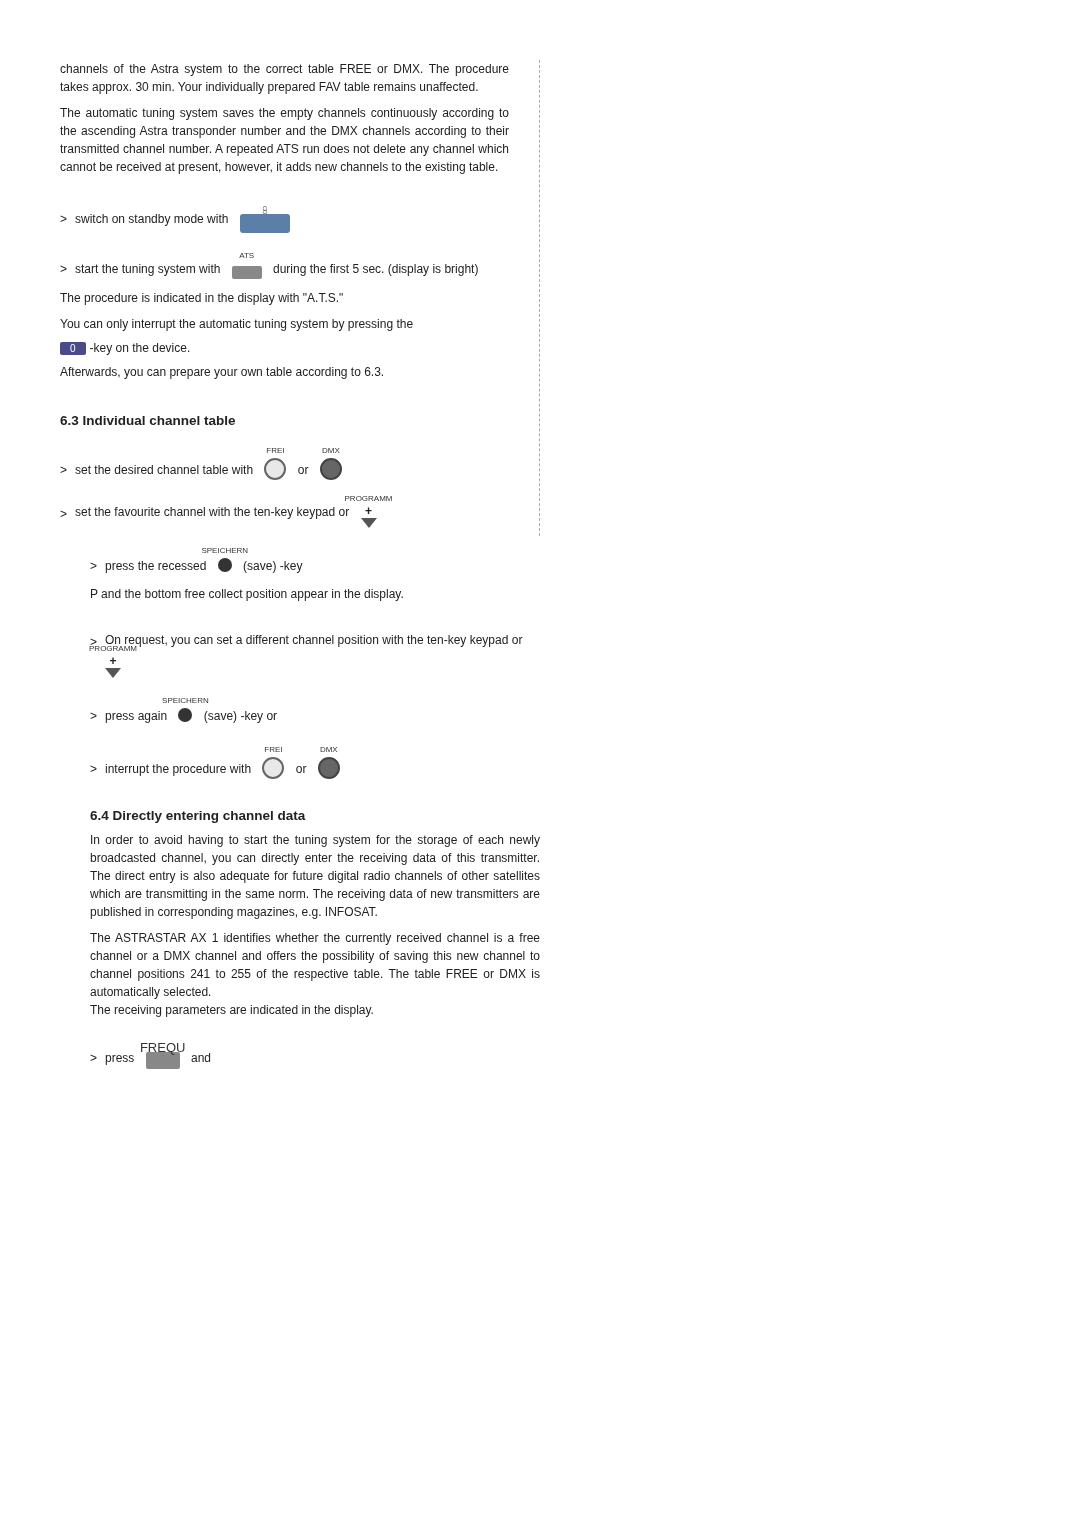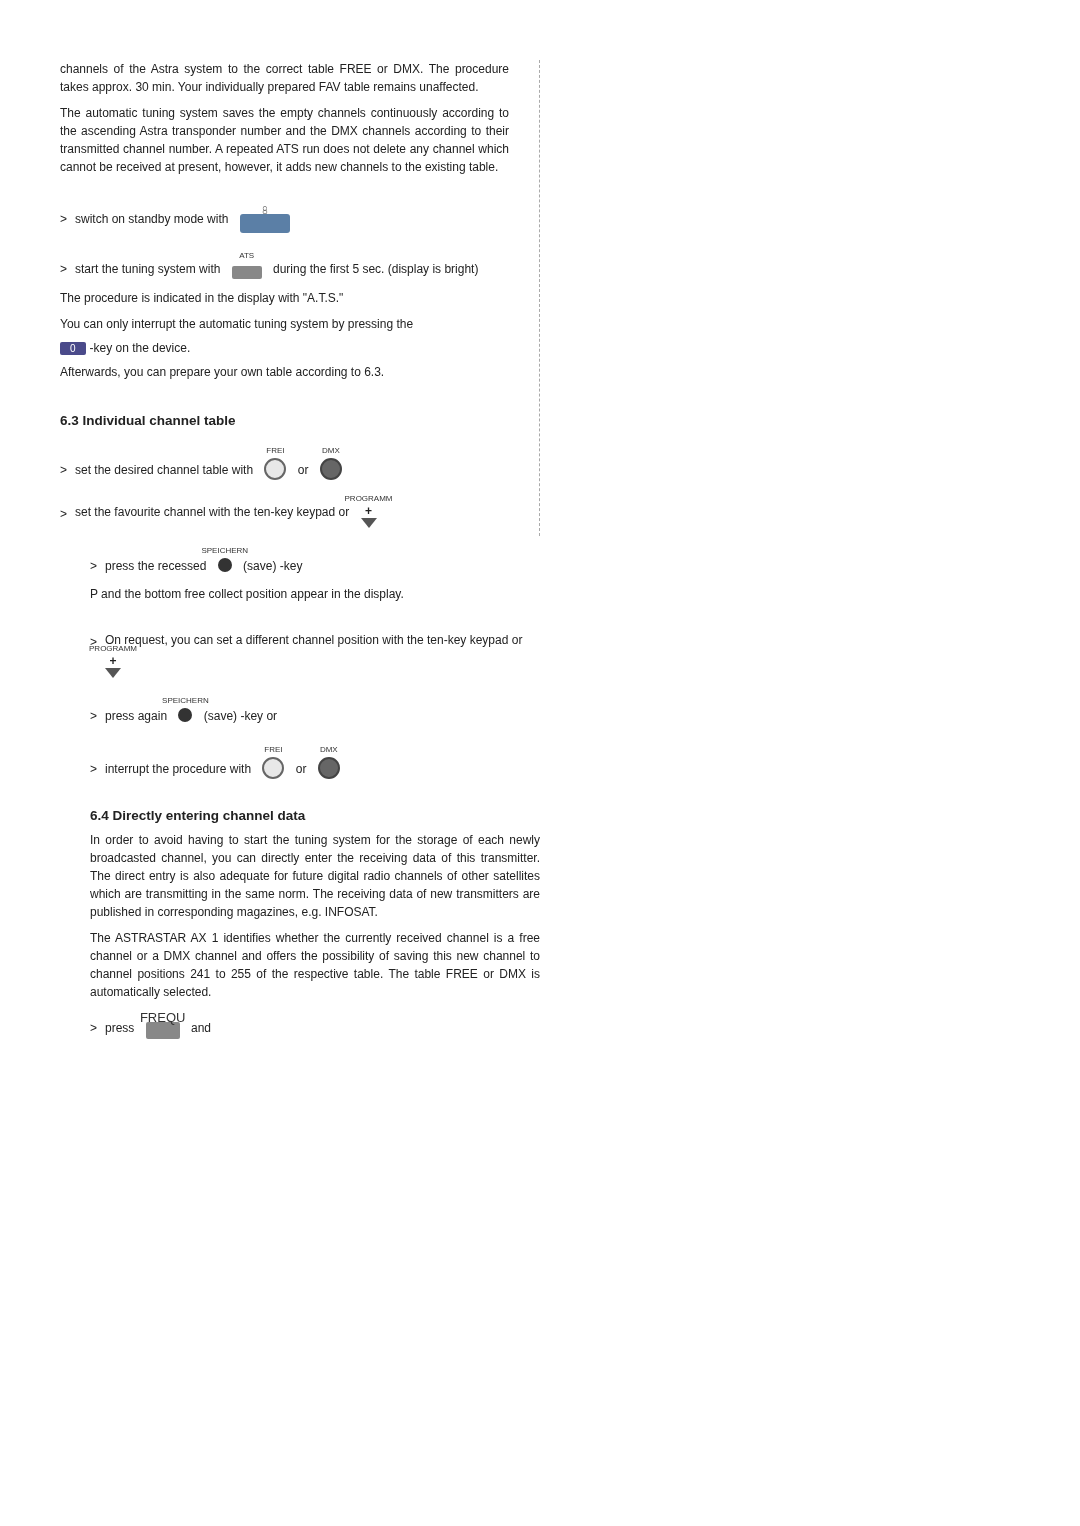--- a/index.html
+++ b/index.html
@@ -242,20 +242,21 @@
             <span style="position:absolute; top:-13px; left:50%; transform:translateX(-50%); font-size:8px; color:#333;">DMX</span>
             <span style="display:inline-block; width:22px; height:22px; border-radius:50%; border:2px solid #444; background:#666;"></span>
           </span>
         </span>
       </div>
 
       <div style="margin-top:24px;">
         <div class="section-title">6.4 Directly entering channel data</div>
         <p style="margin-bottom:8px;">In order to avoid having to start the tuning system for the storage of each newly broadcasted channel, you can directly enter the receiving data of this transmitter. The direct entry is also adequate for future digital radio channels of other satellites which are transmitting in the same norm. The receiving data of new transmitters are published in corresponding magazines, e.g. INFOSAT.</p>
         <p style="margin-bottom:0;">The ASTRASTAR AX 1 identifies whether the currently received channel is a free channel or a DMX channel and offers the possibility of saving this new channel to channel positions 241 to 255 of the respective table. The table FREE or DMX is automatically selected.</p>
+        <p style="margin-bottom:12px;">The receiving parameters are indicated in the display.</p>
 
         <div class="list-item" style="padding-top:16px; position:relative;">
           <span class="arrow">&gt;</span>
           <span class="content">
             <span>press</span>
             &nbsp;
             <span style="position:relative; display:inline-block; margin-top:4px;">
               <span style="position:absolute; top:-13px; left:50%; transform:translateX(-50%); font-size:13px; color:#333; white-space:nowrap;">FREQU</span>
               <span style="display:inline-block; background:#888; color:#fff; border-radius:2px; padding:1px 10px; font-size:10px;">&nbsp;&nbsp;&nbsp;&nbsp;&nbsp;</span>
             </span>

